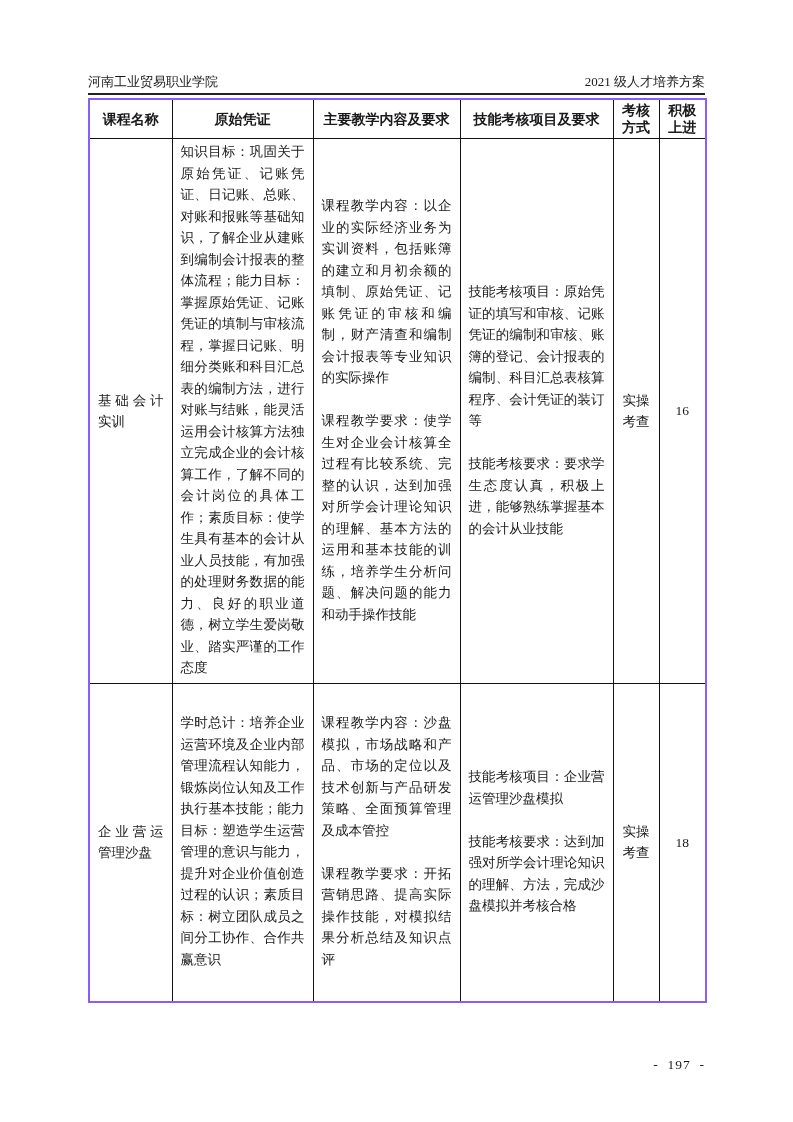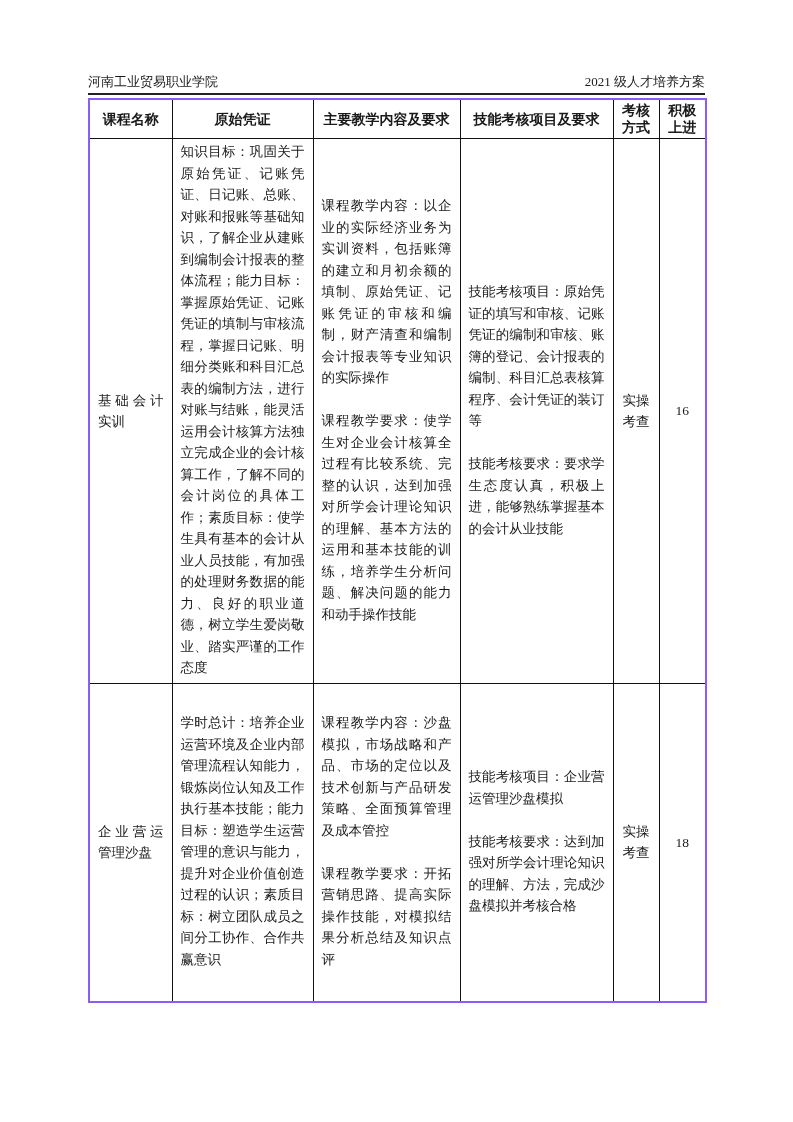--- a/index.html
+++ b/index.html
@@ -125,14 +125,17 @@
         <td class="cell-text">
           <p>技能考核项目：企业营运管理沙盘模拟</p>
           <p>技能考核要求：达到加强对所学会计理论知识的理解、方法，完成沙盘模拟并考核合格</p>
         </td>
         <td class="cell-center">实操考查</td>
         <td class="cell-center">18</td>
       </tr>
     </tbody>
   </table>
 
+  <div class="doc-footer">
+    <span>-  197  -</span>
+  </div>
 
 </div>
 
 </body></html>

